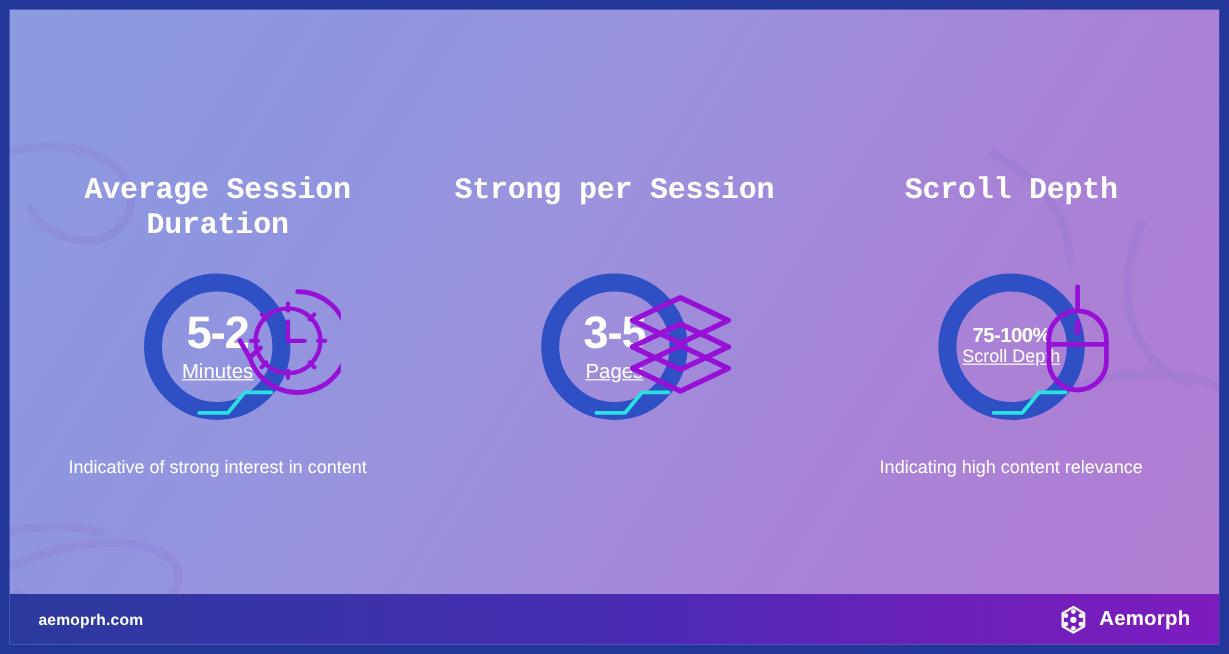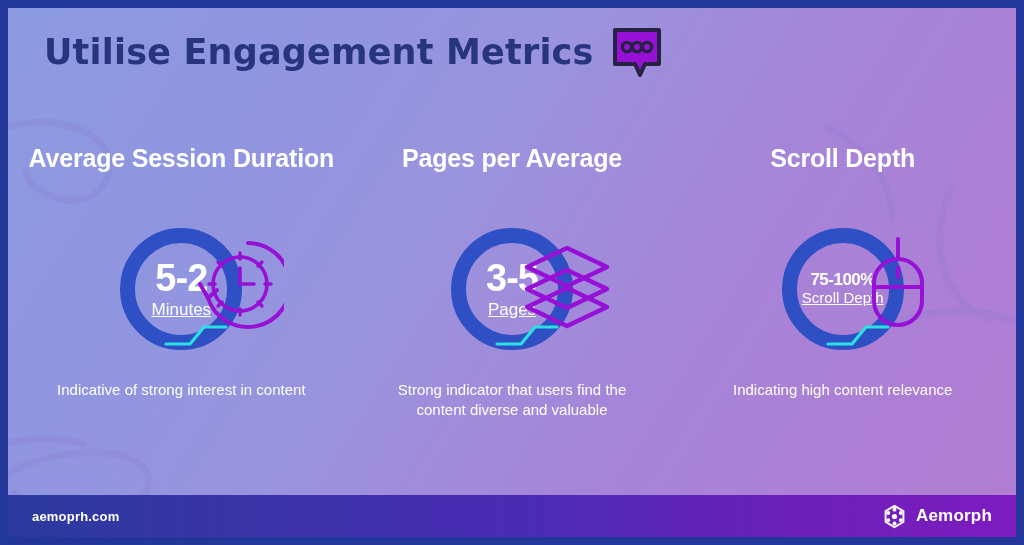--- a/index.html
+++ b/index.html
@@ -78,20 +78,21 @@
   }
 
   .col-heading {
     font-size: 25px;
     font-weight: bold;
     line-height: 1.16;
     text-align: center;
     color: #ffffff;
     letter-spacing: -.2px;
     min-height: 62px;
+    font-family: Liberation Mono, monospace;
   }
 
   .ring-row {
     position: relative;
     margin-top: 22px;
     height: 122px;
     width: 290px;
     display: flex;
     align-items: center;
     justify-content: center;
@@ -195,29 +196,20 @@
       <g fill="none" stroke="#8a78cf" stroke-width="7" stroke-linecap="round" opacity=".55">
         <path d="M-10 470 C 60 430, 150 440, 140 478 C 132 512, 40 508, 6 486"></path>
         <path d="M-12 438 C 20 428, 58 430, 76 436"></path>
         <path d="M-14 122 C 70 96, 118 140, 96 176 C 78 206, 26 190, 18 166"></path>
         <path d="M944 178 C 920 230, 930 290, 982 312"></path>
         <path d="M880 318 C 930 296, 990 300, 1022 322"></path>
         <path d="M820 120 C 862 142, 884 176, 884 210"></path>
       </g>
     </svg>
 
-    <div class="header">
-      <div class="title">Utilise Engagement Metrics</div>
-      <svg class="bubble-icon" width="54" height="52" viewBox="0 0 54 52">
-        <path d="M5 4 H49 V38 H35 L30 49 L25 38 H5 Z" fill="#9610d6" stroke="#262244" stroke-width="4" stroke-linejoin="round"></path>
-        <circle cx="17" cy="21" r="4.6" fill="none" stroke="#262244" stroke-width="3.4"></circle>
-        <circle cx="27" cy="21" r="4.6" fill="none" stroke="#262244" stroke-width="3.4"></circle>
-        <circle cx="37" cy="21" r="4.6" fill="none" stroke="#262244" stroke-width="3.4"></circle>
-      </svg>
-    </div>
 
     <div class="columns">
 
       <div class="col">
         <div class="col-heading">Average Session Duration</div>
         <div class="ring-row">
           <div class="ring">
             <div class="big">5-2</div>
             <div class="sub">Minutes</div>
           </div>
@@ -240,38 +232,37 @@
               </g>
               <path d="M60 9 A42 42 0 1 1 20 64" stroke-width="4"></path>
               <path d="M12 50 L20 64 L29 56" stroke-width="4" stroke-linejoin="round" fill="none"></path>
             </g>
           </svg>
         </div>
         <div class="caption">Indicative of strong interest in content</div>
       </div>
 
       <div class="col">
-        <div class="col-heading">Pages per Average</div>
+        <div class="col-heading">Strong per Session</div>
         <div class="ring-row">
           <div class="ring">
             <div class="big">3-5</div>
             <div class="sub">Pages</div>
           </div>
           <svg class="accent" viewBox="0 0 64 26">
             <path d="M2 22 H26 L40 5 H62" fill="none" stroke="#2ae0e0" stroke-width="3.2" stroke-linecap="round" stroke-linejoin="round"></path>
           </svg>
           <svg class="glyph" viewBox="0 0 96 104">
             <g fill="none" stroke="#9610d6" stroke-width="4.4" stroke-linejoin="round">
               <path d="M48 14 L88 33 L48 52 L8 33 Z"></path>
               <path d="M48 36 L88 55 L48 74 L8 55 Z"></path>
               <path d="M48 54 L88 73 L48 92 L8 73 Z"></path>
             </g>
           </svg>
         </div>
-        <div class="caption">Strong indicator that users find the content diverse and valuable</div>
       </div>
 
       <div class="col">
         <div class="col-heading">Scroll Depth</div>
         <div class="ring-row">
           <div class="ring small-big">
             <div class="big">75-100%</div>
             <div class="sub">Scroll Depth</div>
           </div>
           <svg class="accent" viewBox="0 0 64 26">

